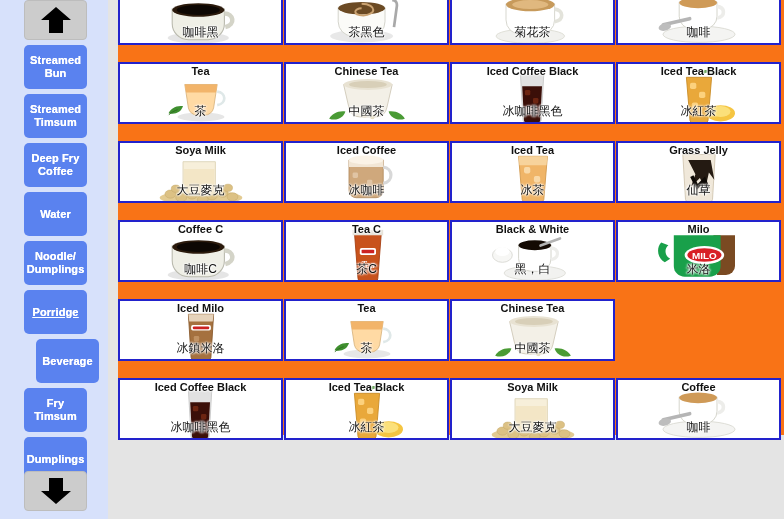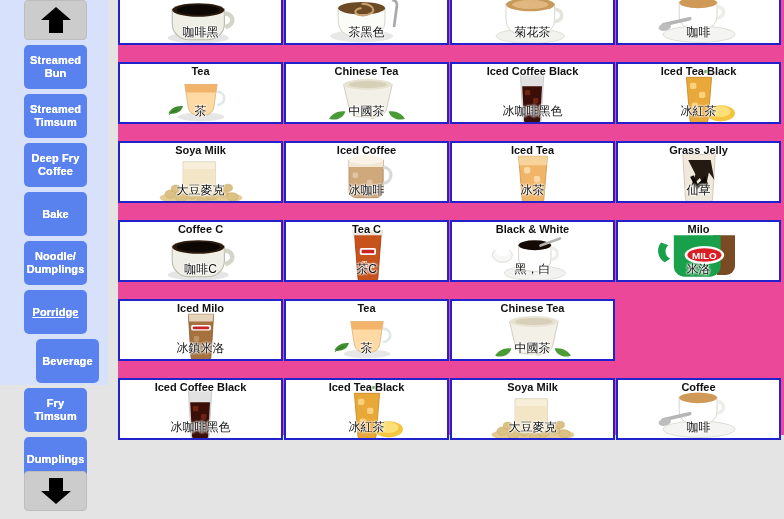--- a/index.html
+++ b/index.html
@@ -13,21 +13,21 @@
     position: relative;
     width: 784px; height: 519px;
     display: flex;
     background: #e4e4e4;
   }
 
   
   #sidebar {
     position: relative;
     width: 108px;
-    height: 385px;
+    height: 519px;
     background: #d7e1fb;
     flex: 0 0 108px;
   }
   .side-btn {
     position: absolute;
     left: 24px;
     width: 63px;
     border-radius: 5px;
     display: flex;
     align-items: center;
@@ -61,21 +61,21 @@
     width: 10px;
     flex: 0 0 10px;
     background: #e4e4e4;
   }
 
   
   #grid-area {
     position: relative;
     flex: 1 1 auto;
     height: 435px;
-    background: #ec4899;
+    background: #f97316;
   }
   #grid {
     position: absolute;
     left: 0px;
     top: -17px;
     width: 666px;
   }
   .grid-row {
     display: flex;
     height: 79px;
@@ -139,21 +139,21 @@
         <div class="side-btn cat-btn" style="top: 45px;">
           <span>Streamed Bun</span>
         </div>
         <div class="side-btn cat-btn" style="top: 94px; text-align: center;">
           <span>Streamed Timsum</span>
         </div>
         <div class="side-btn cat-btn" style="top: 143px;">
           <span>Deep Fry Coffee</span>
         </div>
         <div class="side-btn cat-btn" style="top: 192px;">
-          <span>Bake</span>
+          <span>Water</span>
         </div>
         <div class="side-btn cat-btn" style="top: 241px;">
           <span>Noodle/ Dumplings</span>
         </div>
         <div class="side-btn cat-btn" style="top: 290px; text-decoration: underline;">
           <span>Porridge</span>
         </div>
         <div class="side-btn cat-btn" style="top: 339px; margin-left: 12px;">
           <span>Beverage</span>
         </div>

